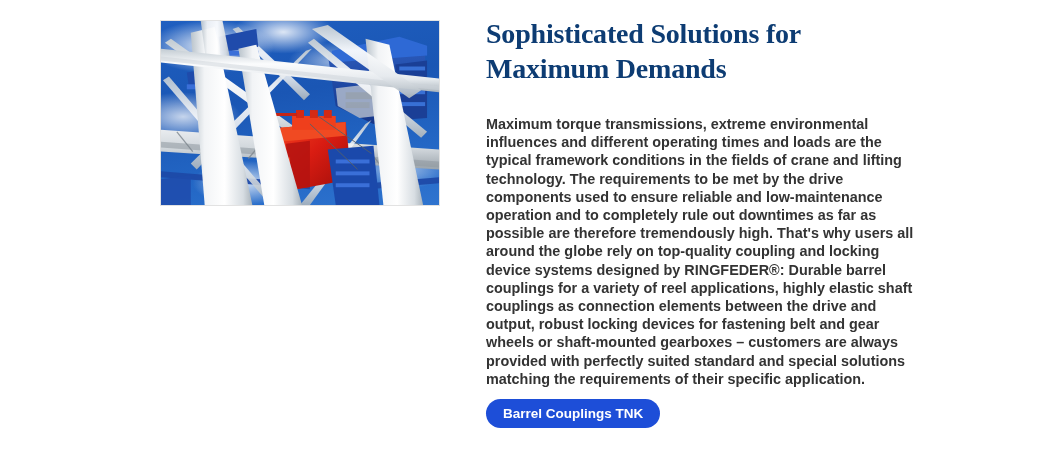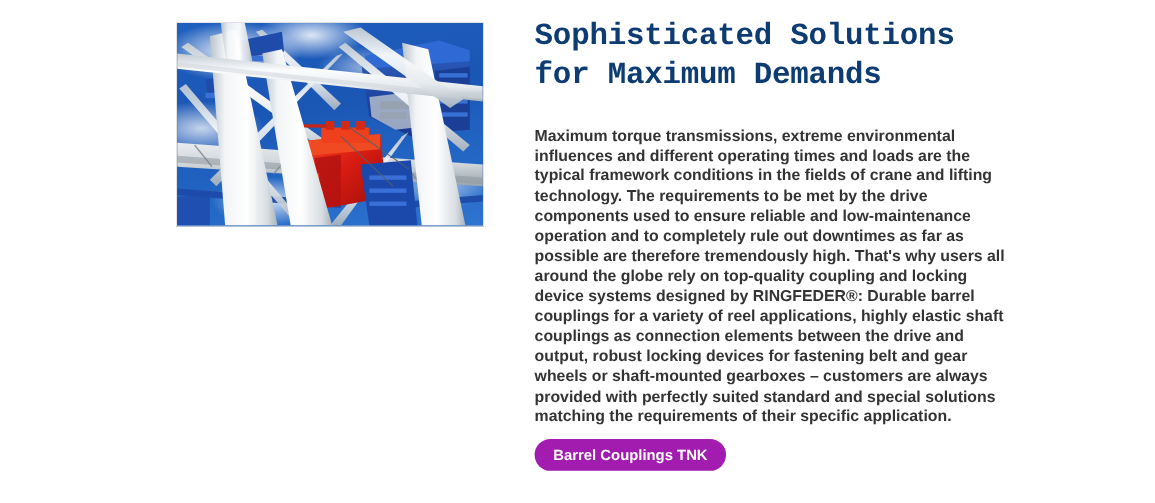--- a/index.html
+++ b/index.html
@@ -71,39 +71,39 @@
     top: 16px;
     width: 442px;
   }
   .headline {
     margin: 0;
     color: #0d3c73;
     font-size: 28px;
     line-height: 35px;
     font-weight: bold;
     letter-spacing: -0.2px;
-    font-family: Liberation Mono, monospace;
+    font-family: Liberation Serif, serif;
   }
   .body-copy {
     margin: 0;
     padding-top: 29px;
     color: #333333;
     font-size: 14.4px;
     line-height: 18.2px;
     font-weight: bold;
     font-family: "Liberation Sans", sans-serif;
   }
   .cta-row {
     position: absolute;
     left: 486px;
     top: 399px;
   }
   .cta-button {
     display: inline-block;
-    background: #a21caf;
+    background: #1d4ed8;
     color: #ffffff;
     font-size: 13.5px;
     font-weight: bold;
     line-height: 29px;
     height: 29px;
     padding: 0 17px;
     border: none;
     border-radius: 15px;
     font-family: "Liberation Sans", sans-serif;
     cursor: pointer;

